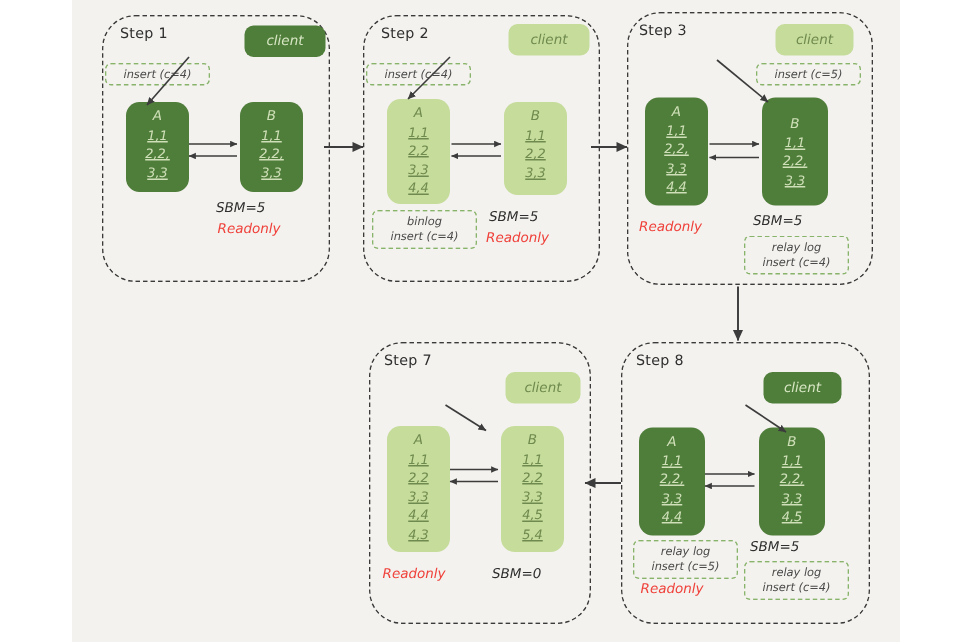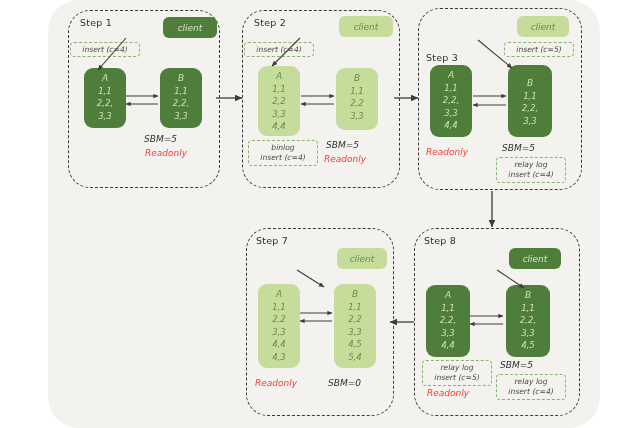--- a/index.html
+++ b/index.html
@@ -1,27 +1,27 @@
 <!DOCTYPE html>
 <html><head>
 <meta charset="utf-8">
 <style>
   html,body{margin:0;padding:0;background:#ffffff;}
   body{font-family:"DejaVu Sans",sans-serif;}
   #shot{position:relative;width:636px;height:428px;background:#ffffff;overflow:hidden;}
-  #canvas{position:absolute;left:48px;top:0;width:552px;height:428px;background:#f3f2ee;border-radius:31px;}
+  #canvas{position:absolute;left:48px;top:0;width:552px;height:428px;background:#f3f2ee;}
 
   .step{position:absolute;border:1.6px dashed #3a3a3a;border-radius:22px;box-sizing:border-box;}
   .step-label{position:absolute;font-family:"DejaVu Sans",sans-serif;font-size:9.5px;color:#2f2f2f;letter-spacing:.2px;white-space:nowrap;}
 
   .node{position:absolute;border-radius:9px;box-sizing:border-box;display:flex;flex-direction:column;align-items:center;padding-top:4px;}
   .node.dark{background:#4f7d3a;}
   .node.light{background:#c6dc9b;}
   .node .ttl{font-size:9px;line-height:12.5px;font-style:italic;}
-  .node .row{font-size:8.6px;line-height:12.5px;font-style:italic;}
+  .node .row{font-size:8.6px;line-height:12.5px;font-style:italic;text-decoration:underline;}
   .node.dark .ttl,.node.dark .row{color:#cfe0b8;}
   .node.light .ttl,.node.light .row{color:#6f8a4e;}
 
   .client{position:absolute;border-radius:6px;background:#4f7d3a;color:#d8e7c4;font-size:9px;font-style:italic;display:flex;align-items:center;justify-content:center;margin-left:37px;}
   .client.light{background:#c6dc9b;color:#6f8a4e;}
 
   .tagbox{position:absolute;border:1.2px dashed #88b36a;border-radius:4px;background:rgba(243,242,238,.55);
           display:flex;flex-direction:column;align-items:center;justify-content:center;
           font-size:7.6px;font-style:italic;color:#4a4a4a;line-height:10px;white-space:nowrap;box-sizing:border-box;}
 
@@ -92,21 +92,21 @@
 
     <div class="tagbox" style="left:200px;top:140px;width:70px;height:26px;">
       <span>binlog</span>
       <span>insert (c=4)</span>
     </div>
 
     <div class="plain" style="left:278px;top:140px;">SBM=5</div>
     <div class="ro" style="left:276px;top:154px;">Readonly</div>
 
     <div class="step" style="left:370px;top:8px;width:164px;height:182px;"></div>
-    <div class="step-label" style="left:378px;top:15px;margin-top:37px;">Step 3</div>
+    <div class="step-label" style="left:378px;top:15px;">Step 3</div>
 
     <div class="client light" style="left:432px;top:16px;width:52px;height:21px;">
       <span>client</span>
     </div>
 
     <div class="tagbox" style="left:456px;top:42px;width:70px;height:15px;">
       <span>insert (c=5)</span>
     </div>
 
     <div class="node dark" style="left:382px;top:65px;width:42px;height:72px;">

